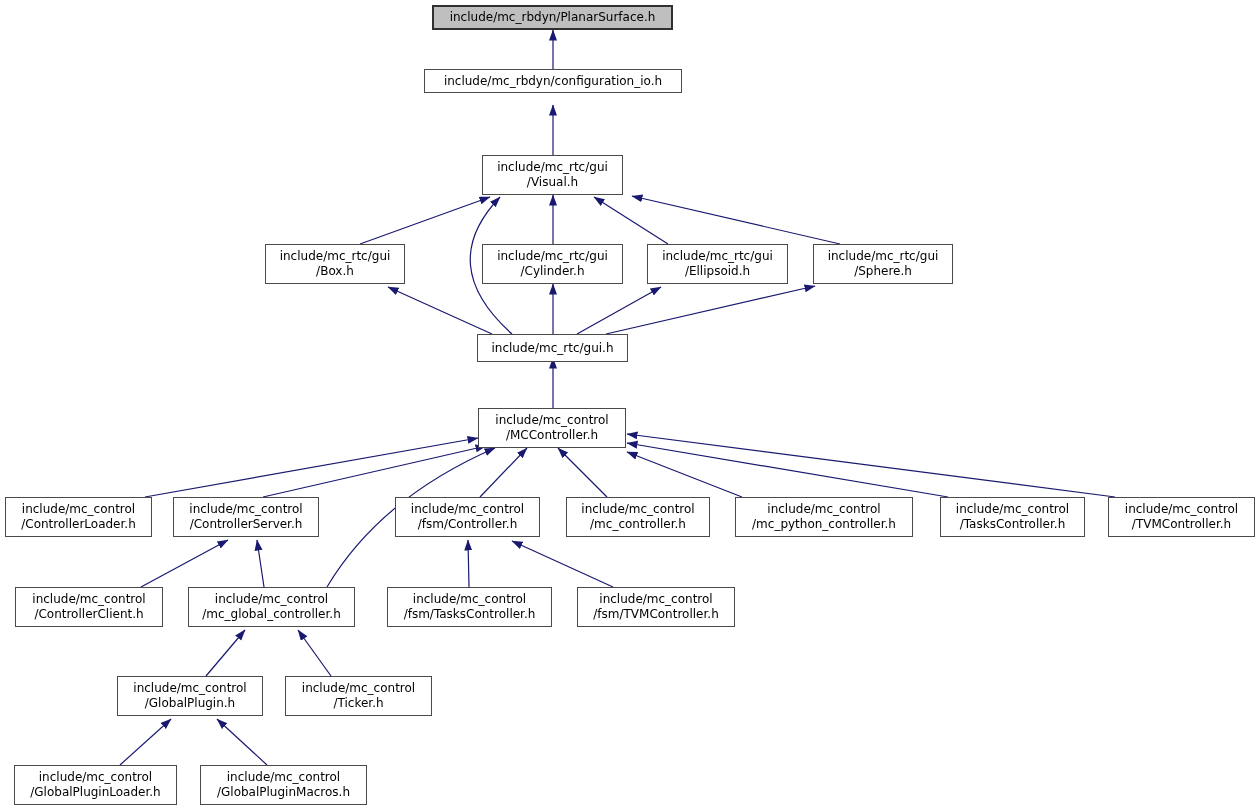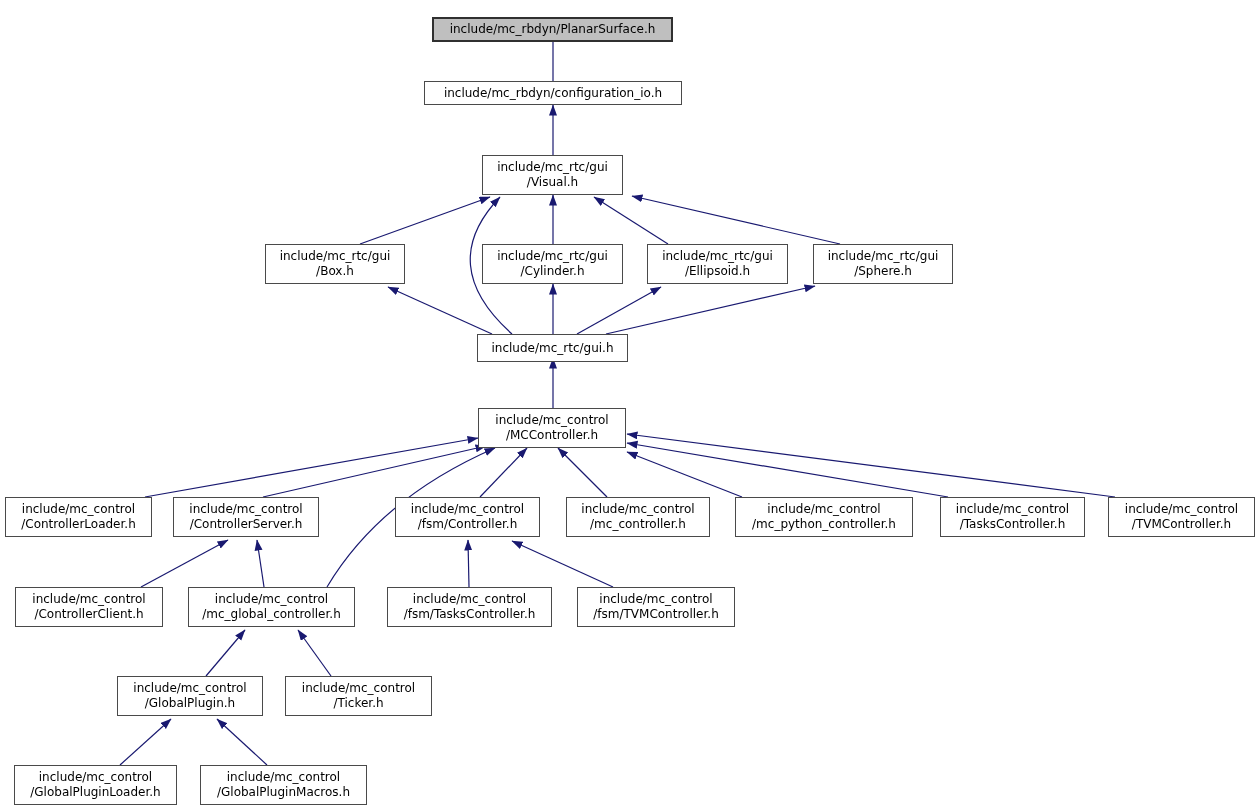--- a/index.html
+++ b/index.html
@@ -82,22 +82,22 @@
         <path d="M 264 587 L 257 540" class="edge" marker-end="url(#arrowhead)"></path>
         <path d="M 469 587 L 468 540" class="edge" marker-end="url(#arrowhead)"></path>
         <path d="M 613 587 L 512 541" class="edge" marker-end="url(#arrowhead)"></path>
         <path d="M 206 676 L 245 630" class="edge" marker-end="url(#arrowhead)"></path>
         <path d="M 331 676 L 298 630" class="edge" marker-end="url(#arrowhead)"></path>
         <path d="M 120 765 L 171 719" class="edge" marker-end="url(#arrowhead)"></path>
         <path d="M 267 765 L 217 719" class="edge" marker-end="url(#arrowhead)"></path>
       </g>
   </svg>
   <div id="node-layer">
-      <div class="node highlight" style="left: 432px; top: 17px; width: 241px; height: 25px;">include/mc_rbdyn/PlanarSurface.h</div>
-      <div class="node" style="left: 424px; top: 81px; width: 258px; height: 24px;">include/mc_rbdyn/configuration_io.h</div>
+      <div class="node highlight" style="left: 432px; top: 5px; width: 241px; height: 25px;">include/mc_rbdyn/PlanarSurface.h</div>
+      <div class="node" style="left: 424px; top: 69px; width: 258px; height: 24px;">include/mc_rbdyn/configuration_io.h</div>
       <div class="node" style="left: 482px; top: 155px; width: 141px; height: 40px;">include/mc_rtc/gui
 /Visual.h</div>
       <div class="node" style="left: 265px; top: 244px; width: 140px; height: 40px;">include/mc_rtc/gui
 /Box.h</div>
       <div class="node" style="left: 482px; top: 244px; width: 141px; height: 40px;">include/mc_rtc/gui
 /Cylinder.h</div>
       <div class="node" style="left: 647px; top: 244px; width: 141px; height: 40px;">include/mc_rtc/gui
 /Ellipsoid.h</div>
       <div class="node" style="left: 813px; top: 244px; width: 140px; height: 40px;">include/mc_rtc/gui
 /Sphere.h</div>

